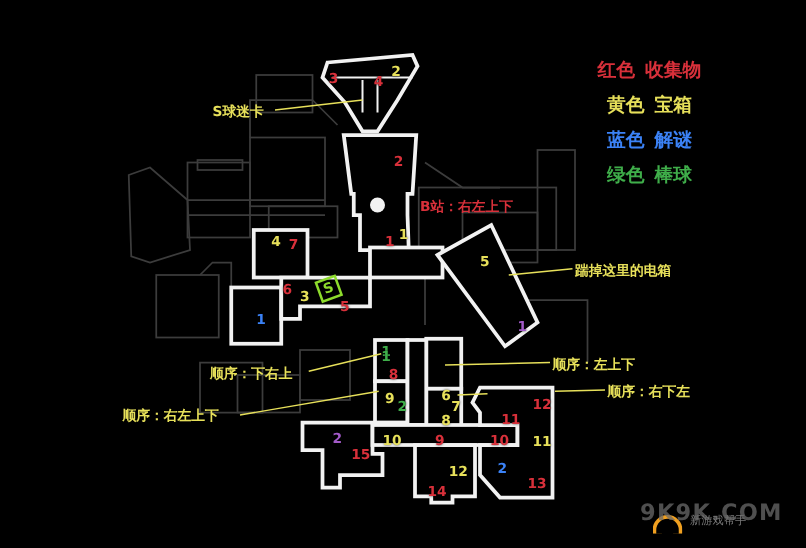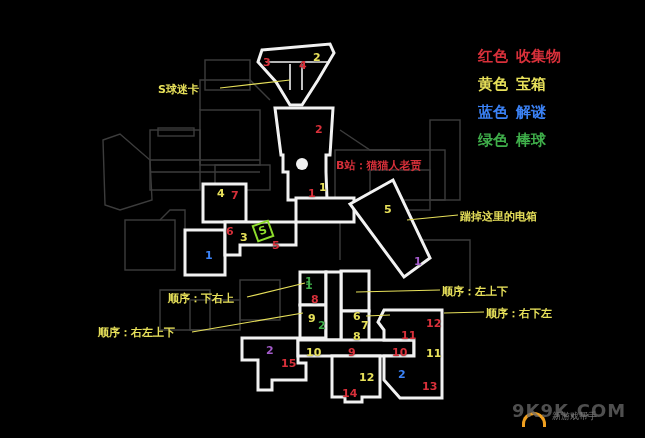--- a/index.html
+++ b/index.html
@@ -1,20 +1,20 @@
 <!DOCTYPE html>
 <html><head>
 <meta charset="utf-8">
 <style>
   html,body{margin:0;padding:0;background:#000;}
   body{width:645px;height:438px;overflow:hidden;position:relative;font-family:"DejaVu Sans",sans-serif;}
   #stage{position:absolute;left:0;top:0;width:645px;height:438px;background:#000;}
   svg{position:absolute;left:0;top:0;}
   .lbl{position:absolute;font-size:11px;line-height:12px;white-space:nowrap;font-weight:bold;text-shadow:0 0 2px rgba(0,0,0,0.8);}
-  .legend{position:absolute;left:478px;top:42px;}
+  .legend{position:absolute;left:478px;top:42px;text-align:center;}
   .legend-row{font-size:15px;line-height:28px;font-weight:bold;white-space:nowrap;}
   .legend-row span{margin-right:8px;}
   .ann{position:absolute;font-size:11px;font-weight:bold;color:#e7e05a;white-space:nowrap;}
   .red{color:#d8303a;}
   .yellow{color:#e7e05a;}
   .blue{color:#3b82f6;}
   .purple{color:#a25ac8;}
   .green{color:#3fae4a;}
   .bstation{color:#d8303a;font-size:11px;font-weight:bold;position:absolute;}
   .wm{position:absolute;left:512px;top:400px;font-size:18px;font-weight:bold;color:#6a6a6a;letter-spacing:1px;opacity:0.75;}
@@ -111,22 +111,22 @@
       <span>黄色</span><span>宝箱</span>
     </div>
     <div class="legend-row blue">
       <span>蓝色</span><span>解谜</span>
     </div>
     <div class="legend-row green">
       <span>绿色</span><span>棒球</span>
     </div>
   </div>
 
-  <div class="ann" style="left:158px;top:82px;">S球迷卡</div>
-  <div class="bstation" style="left:336px;top:158px;">B站：猫猫人老贾</div>
+  <div class="ann" style="left:170px;top:82px;">S球迷卡</div>
+  <div class="bstation" style="left:336px;top:158px;">B站：右左上下</div>
   <div class="ann" style="left:460px;top:209px;">踹掉这里的电箱</div>
   <div class="ann" style="left:168px;top:291px;">顺序：下右上</div>
   <div class="ann" style="left:98px;top:325px;">顺序：右左上下</div>
   <div class="ann" style="left:442px;top:284px;">顺序：左上下</div>
   <div class="ann" style="left:486px;top:306px;">顺序：右下左</div>
 
   <div class="s-badge">S</div>
 
   <div id="markers">
       <div class="lbl red" style="left: 263px; top: 57px;">3</div>

